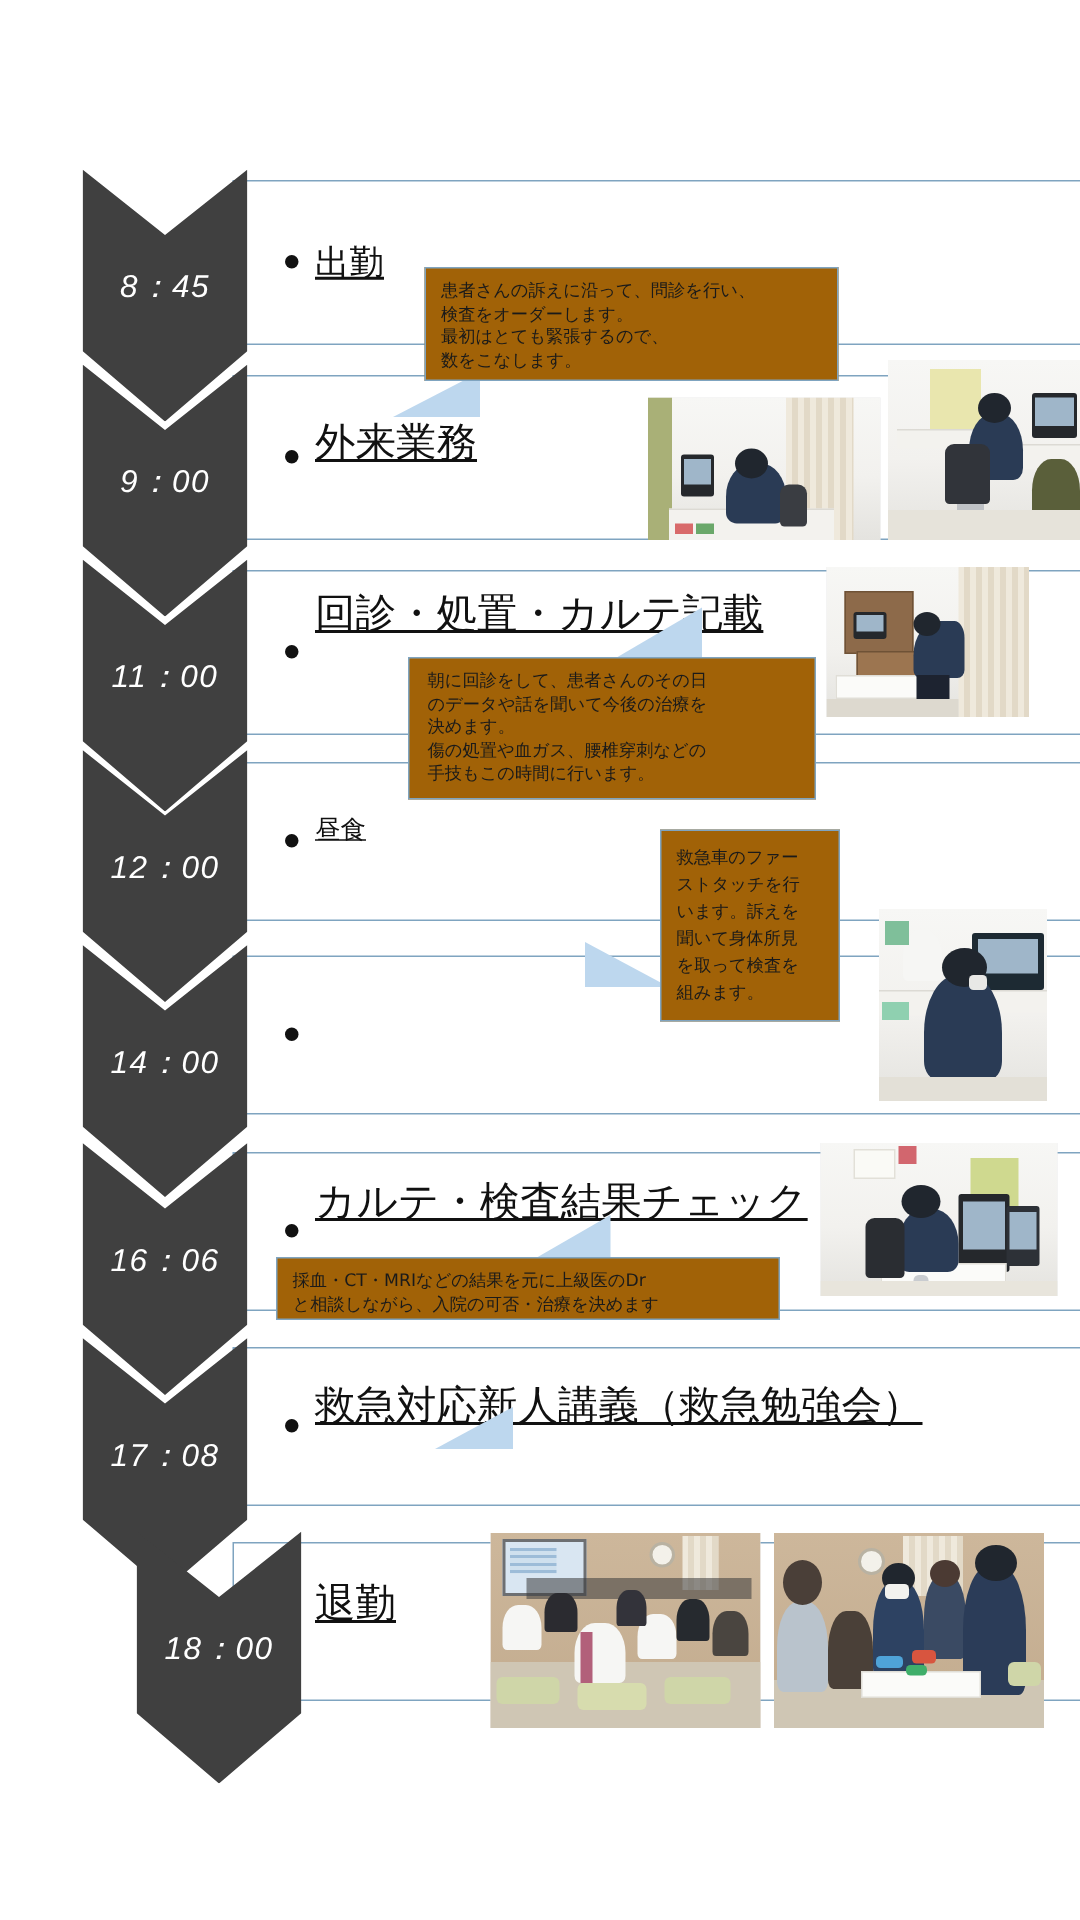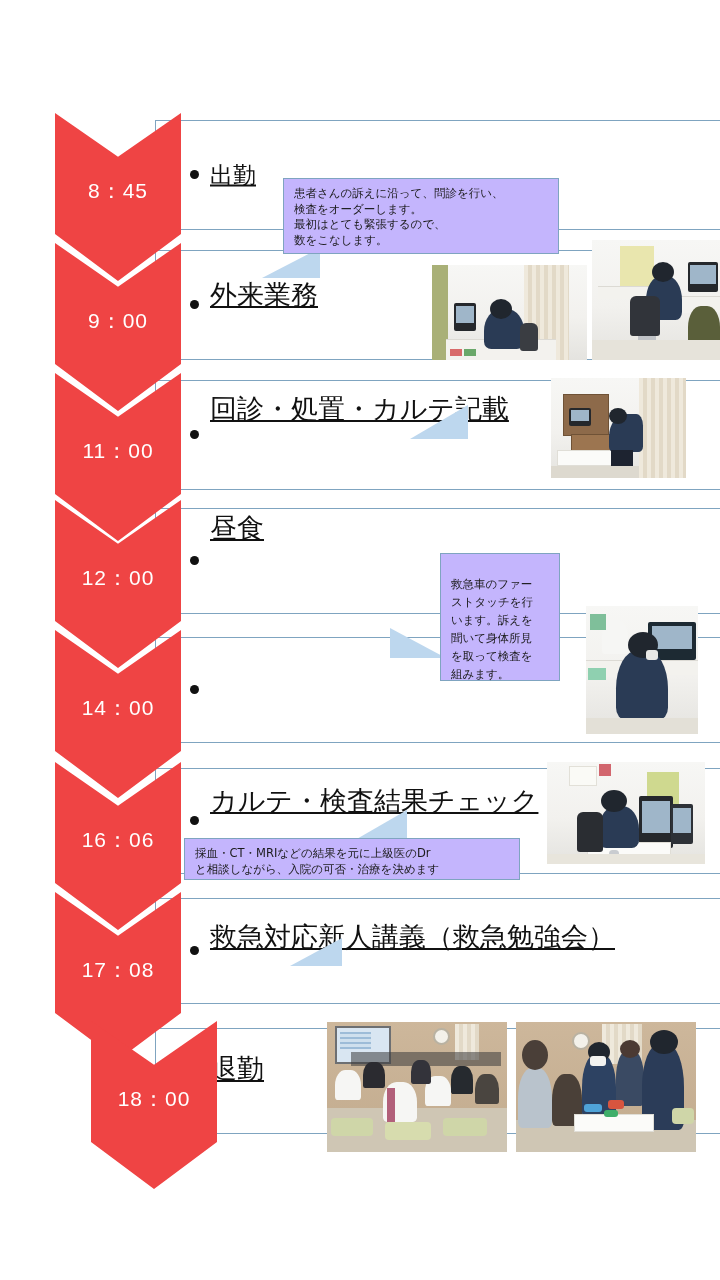--- a/index.html
+++ b/index.html
@@ -5,25 +5,26 @@
   html,body{margin:0;padding:0;}
   body{
     width:720px;height:1280px;background:#ffffff;
     font-family:"Liberation Sans","DejaVu Sans",sans-serif;
     position:relative;overflow:hidden;
   }
   #stage{position:absolute;left:0;top:0;width:720px;height:1280px;}
 
   
   .chev{
-    position:absolute;width:126px;
-    background:#ef4444;
+    position:absolute;width:110px;
+    background:#404040;
     -webkit-clip-path:polygon(0 0,50% 26%,100% 0,100% 72%,50% 100%,0 72%);
     clip-path:polygon(0 0,50% 26%,100% 0,100% 72%,50% 100%,0 72%);
     z-index:3;
+    font-style:italic;
   }
   .chev .time{
     position:absolute;left:0;width:100%;
     text-align:center;color:#ffffff;
     font-size:21px;letter-spacing:1px;
     white-space:nowrap;
   }
 
   
   .row{
@@ -40,21 +41,21 @@
     position:absolute;left:54px;top:50%;
     transform:translateY(-50%);
     color:#111;white-space:nowrap;
     font-family:"DejaVu Serif","Liberation Serif",serif;
     text-decoration:underline;
   }
 
   
   .callout{
     position:absolute;z-index:6;
-    background:#c4b5fd;
+    background:#a16207;
     border:1px solid #7FA4C0;
     box-sizing:border-box;
   }
   .callout .ctext{
     display:block;color:#1a1a1a;
     font-family:"DejaVu Sans","Liberation Sans",sans-serif;
     white-space:pre-line;
   }
   .tail{
     position:absolute;width:0;height:0;z-index:5;
@@ -113,21 +114,21 @@
   <div class="row" style="left:155px;top:380px;width:565px;height:108px;">
     <span class="bullet"></span>
     <span class="label" style="font-size:27px;top:28px;">回診・処置・カルテ記載</span>
   </div>
 
   <div class="chev" style="left:55px;top:500px;height:168px;">
     <span class="time" style="top:64px;">12：00</span>
   </div>
   <div class="row" style="left:155px;top:508px;width:565px;height:104px;">
     <span class="bullet"></span>
-    <span class="label" style="font-size:27px;top:19px;">昼食</span>
+    <span class="label" style="font-size:17px;top:44px;">昼食</span>
   </div>
 
   <div class="chev" style="left:55px;top:630px;height:168px;">
     <span class="time" style="top:64px;">14：00</span>
   </div>
   <div class="row" style="left:155px;top:637px;width:565px;height:104px;">
     <span class="bullet"></span>
   </div>
 
   <div class="chev" style="left:55px;top:762px;height:168px;">
@@ -279,25 +280,32 @@
   <div class="callout" style="left:283px;top:178px;width:276px;height:76px;padding:7px 10px;">
     <span class="ctext" style="font-size:11.5px;line-height:15.5px;">患者さんの訴えに沿って、問診を行い、
 検査をオーダーします。
 最初はとても緊張するので、
 数をこなします。</span>
   </div>
 
   <div class="tail" style="left:410px;top:405px;border-right:0 solid transparent;
               border-bottom:34px solid #BDD7EE;
               border-left:58px solid transparent;"></div>
+  <div class="callout" style="left:272px;top:438px;width:272px;height:95px;padding:7px 12px;">
+    <span class="ctext" style="font-size:11.5px;line-height:15.5px;">朝に回診をして、患者さんのその日
+のデータや話を聞いて今後の治療を
+決めます。
+傷の処置や血ガス、腰椎穿刺などの
+手技もこの時間に行います。</span>
+  </div>
 
   <div class="tail" style="left:390px;top:628px;border-left:0 solid transparent;
               border-bottom:30px solid #BDD7EE;
               border-right:56px solid transparent;"></div>
-  <div class="callout" style="left:440px;top:553px;width:120px;height:128px;padding:21px 10px;">
+  <div class="callout" style="left:440px;top:553px;width:120px;height:128px;padding:8px 10px;">
     <span class="ctext" style="font-size:11.5px;line-height:18px;">救急車のファー
 ストタッチを行
 います。訴えを
 聞いて身体所見
 を取って検査を
 組みます。</span>
   </div>
 
   <div class="tail" style="left:355px;top:810px;border-right:0 solid transparent;
               border-bottom:30px solid #BDD7EE;

